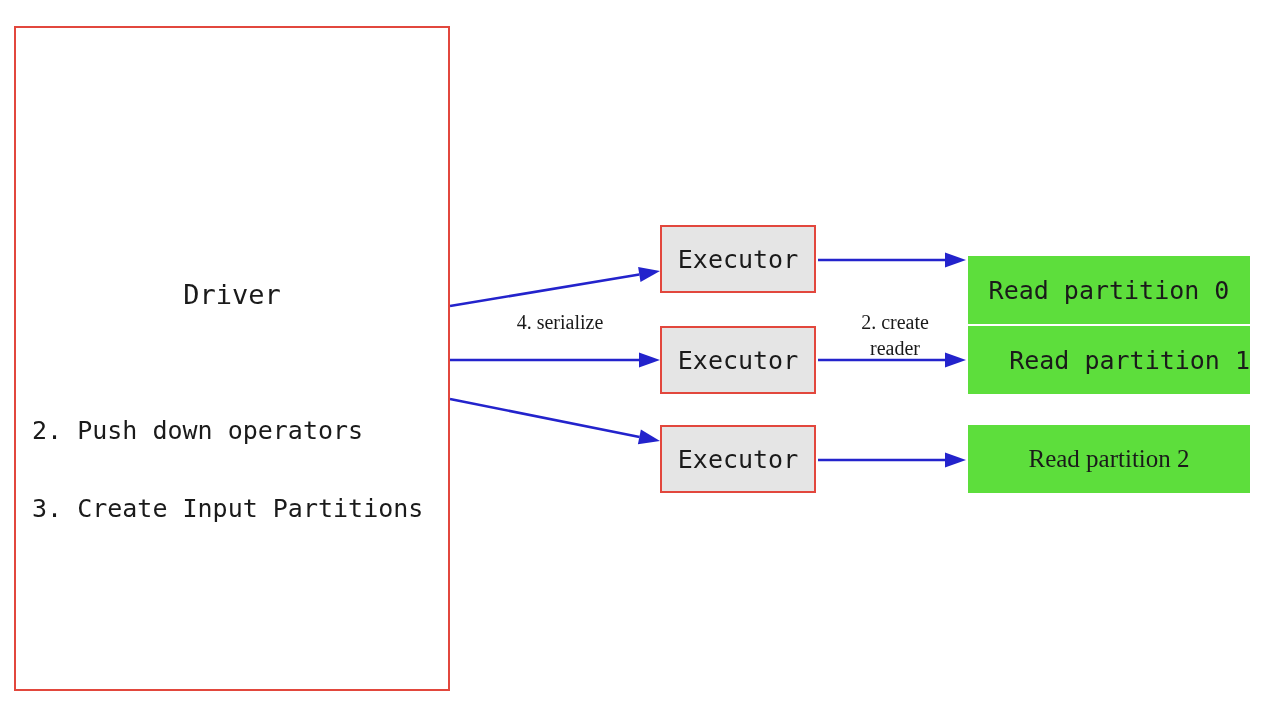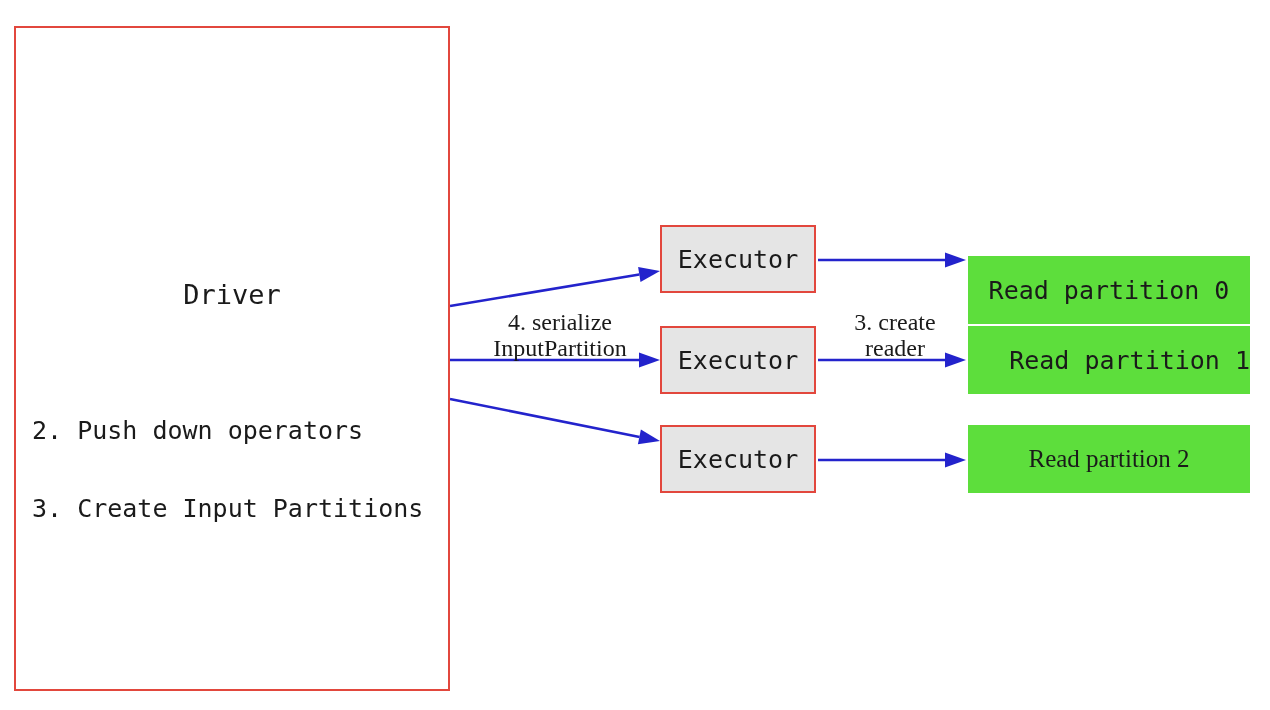--- a/index.html
+++ b/index.html
@@ -68,21 +68,21 @@
     background: #5dde3c;
     font-size: 25px;
   }
   .part-0 { top: 226px; margin-top: 30px; }
   .part-1 { top: 326px; justify-content: flex-end; }
   .part-2 { top: 425px; font-family: Liberation Serif, serif; }
   .edge-label {
     position: absolute;
     text-align: center;
     font-family: "Liberation Serif", "DejaVu Serif", serif;
-    font-size: 24px;
+    font-size: 20px;
     line-height: 26px;
     color: #1a1a1a;
   }
   .label-serialize { left: 455px; top: 309px; width: 210px; }
   .label-reader    { left: 800px; top: 309px; width: 190px; }
   .arrow-line { stroke: #2323cc; stroke-width: 2.6; }
   .arrow-head { fill: #2323cc; stroke: none; }
 </style>
 </head>
 <body>
@@ -144,20 +144,19 @@
   </div>
   <div class="node partition-box part-1">
     <span>Read partition 1</span>
   </div>
   <div class="node partition-box part-2">
     <span>Read partition 2</span>
   </div>
 
   <div class="edge-label label-serialize">
     <div>4. serialize</div>
-    <div>InputPartition</div>
   </div>
   <div class="edge-label label-reader">
-    <div>3. create</div>
+    <div>2. create</div>
     <div>reader</div>
   </div>
 
 </div>
 
 </body></html>

